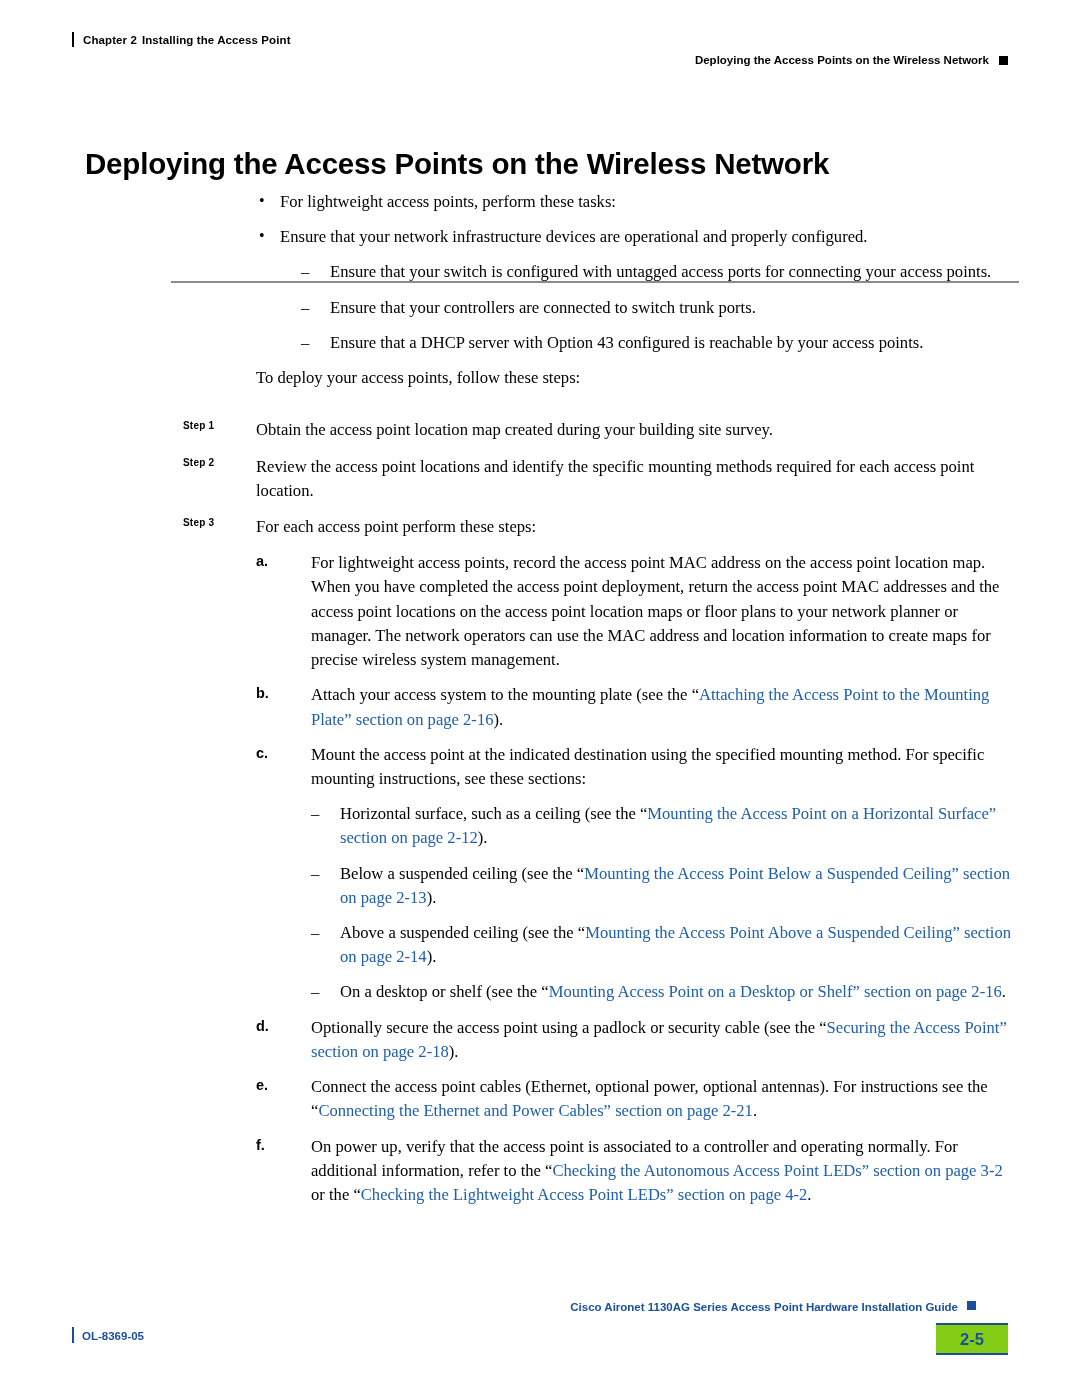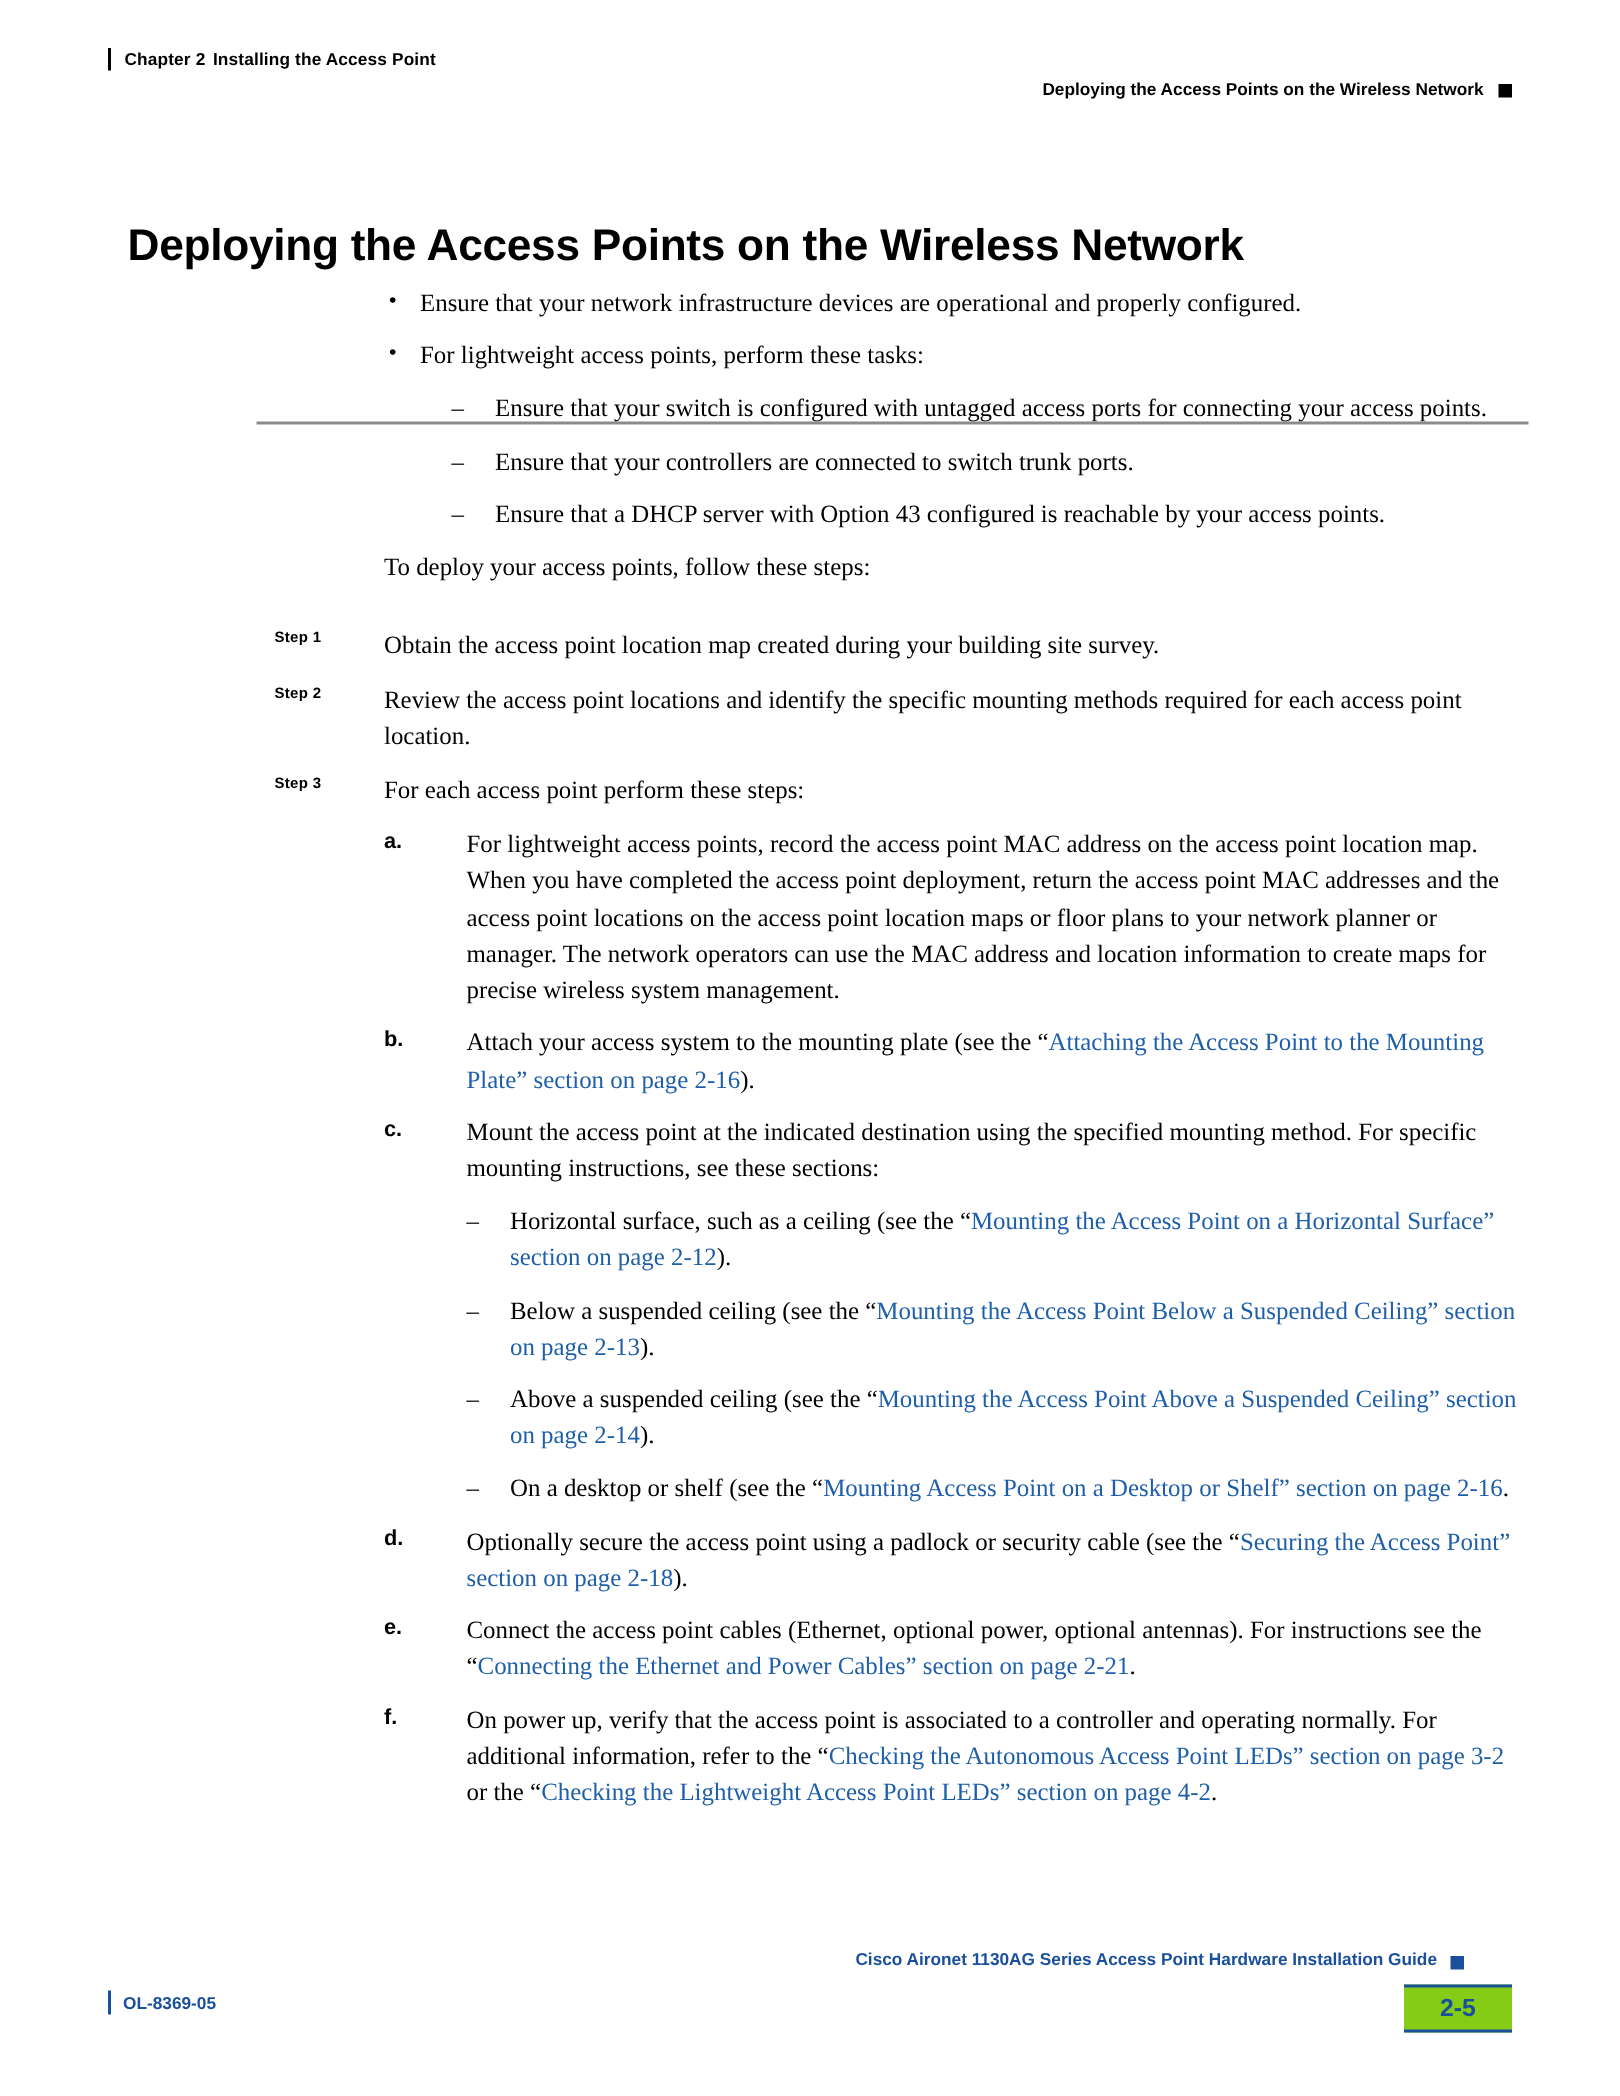--- a/index.html
+++ b/index.html
@@ -191,21 +191,21 @@
   }
   .ftr-guide {
     position: absolute;
     right: 32px;
     top: 0;
     font-family: "Liberation Sans", sans-serif;
     font-weight: bold;
     font-size: 11.5px;
     color: #1a4f9c;
     display: flex;
-    align-items: flex-end;
+    align-items: flex-start;
     gap: 9px;
   }
   .ftr-square {
     display: inline-block;
     width: 9px;
     height: 9px;
     background: #1a4f9c;
   }
   .ftr-doc {
     position: absolute;
@@ -257,22 +257,22 @@
       <span>Deploying the Access Points on the Wireless Network</span>
       <span class="hdr-square"></span>
     </div>
   </div>
 
   <h1 class="title">Deploying the Access Points on the Wireless Network</h1>
 
   <div class="body">
 
 
+    <p class="bullet">For lightweight access points, perform these tasks:</p>
     <p class="bullet">Ensure that your network infrastructure devices are operational and properly configured.</p>
-    <p class="bullet">For lightweight access points, perform these tasks:</p>
 
     <p class="dash">Ensure that your switch is configured with untagged access ports for connecting your access points.</p>
     <p class="dash">Ensure that your controllers are connected to switch trunk ports.</p>
     <p class="dash">Ensure that a DHCP server with Option 43 configured is reachable by your access points.</p>
 
     <p class="p-follow">To deploy your access points, follow these steps:</p>
 
     <div class="steps">
 
       <div class="step-row">

